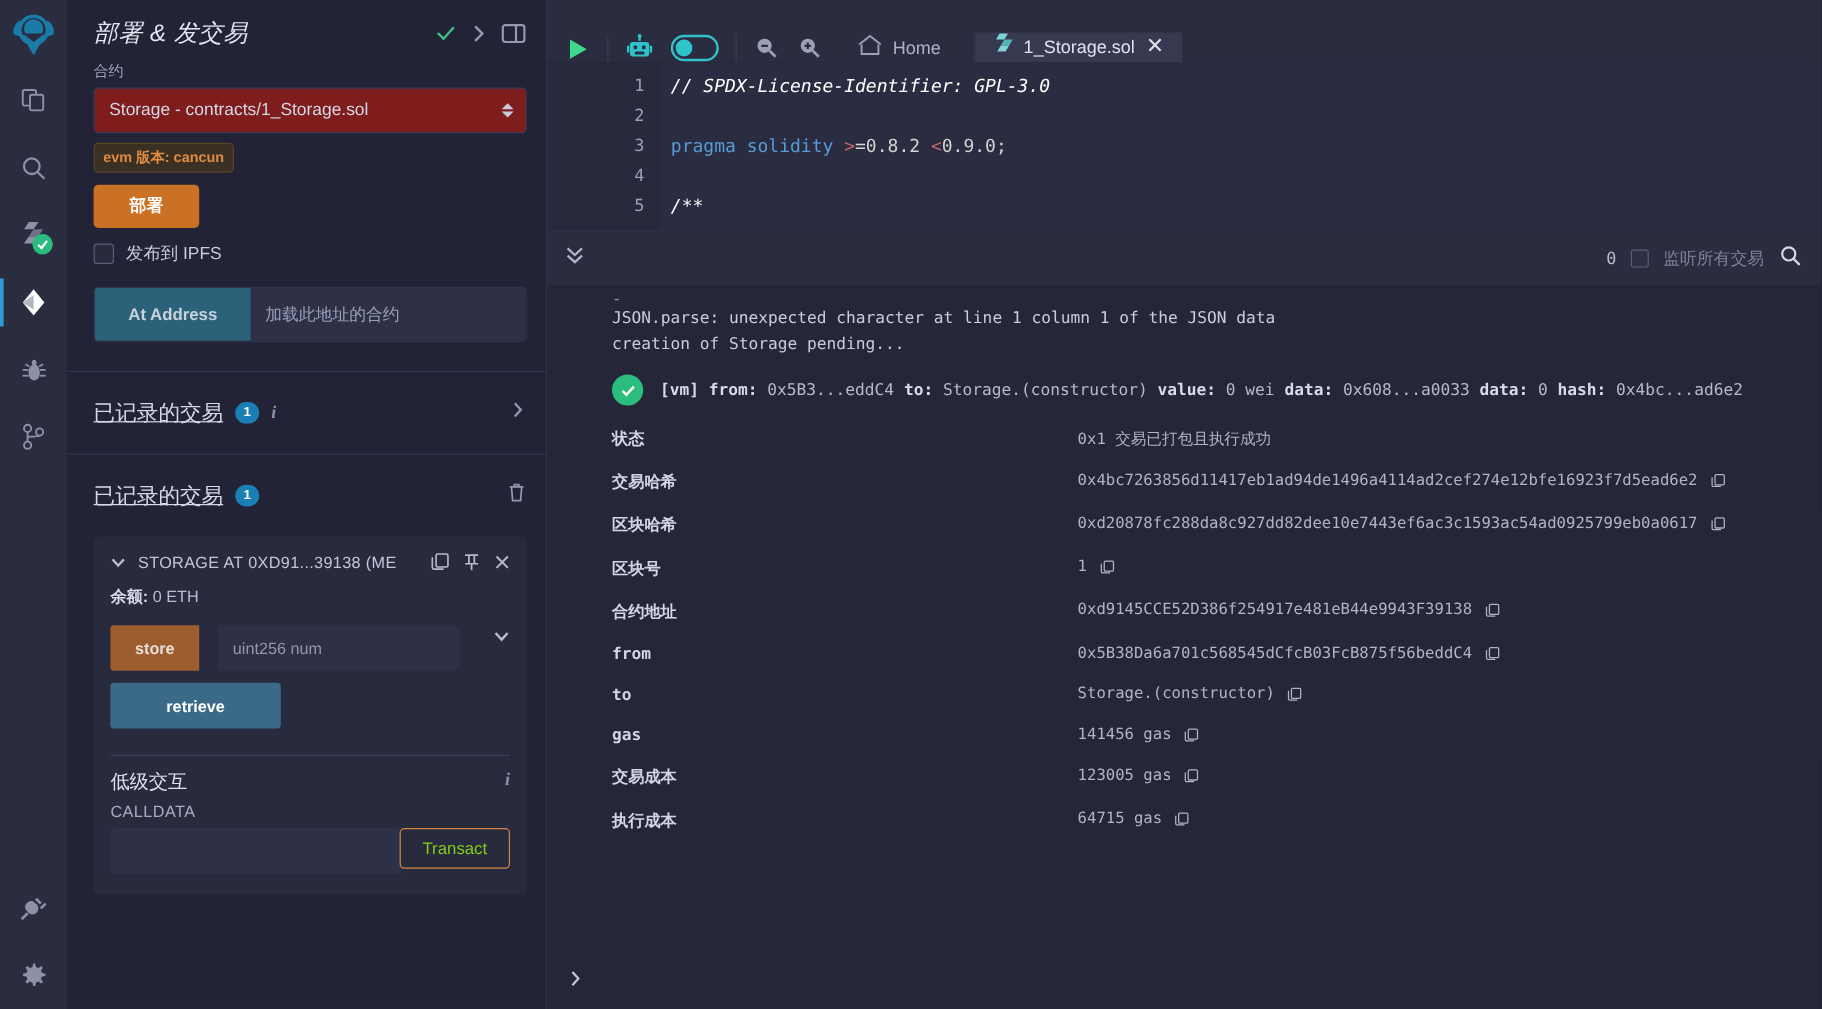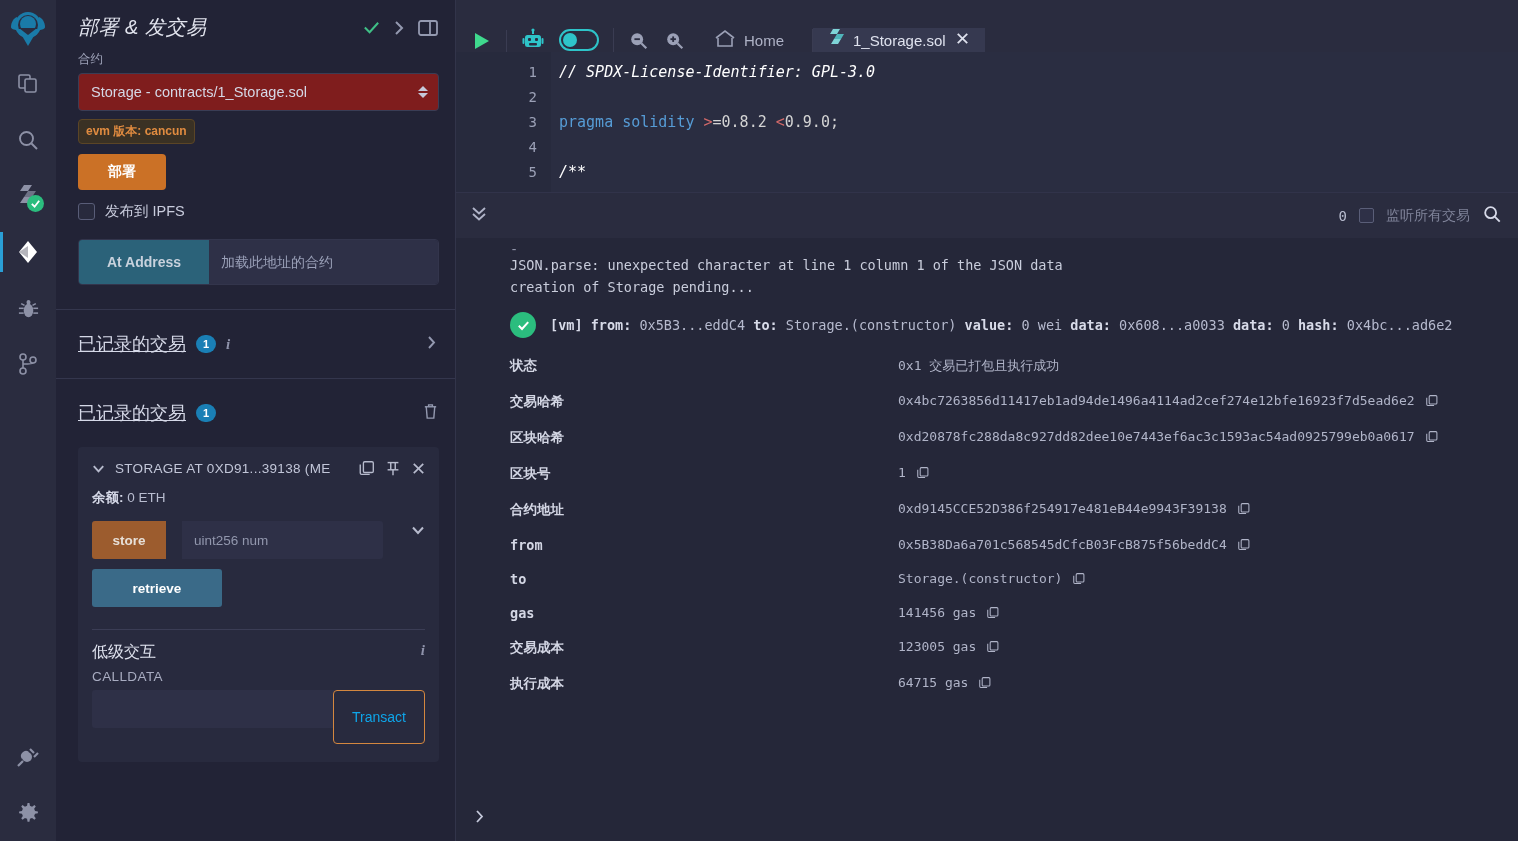--- a/index.html
+++ b/index.html
@@ -106,41 +106,41 @@
     overflow:hidden; white-space:nowrap;
   }
   .dc-head .ic { cursor:pointer; display:flex; align-items:center; }
   .dc-balance { padding:0 12px 10px 14px; font-size:13.5px; color:#b9bdd0; }
   .dc-balance b { color:#d6d9e8; font-weight:bold; }
   .fn-row { display:flex; align-items:flex-start; gap:16px; padding: 4px 12px 0 14px; }
   .fn-btn {
     background:#9c5c2e; color:#e7e0d8; font-weight:bold; font-size:13.5px;
     border:none; border-radius:3px 0 0 3px; height:38px; width:130px; cursor:pointer;
   }
-  .fn-btn.call { background:#3a6a88; color:#fff; border-radius:3px; width:130px; }
+  .fn-btn.call { background:#3a6a88; color:#fff; border-radius:3px; width:142px; }
   .fn-inp {
     flex:1 1 auto; background:#2e3047; border:none; height:38px; color:#a9adc2;
     font-size:13.5px; padding:0 12px; outline:none; border-radius:0 3px 3px 0;
   }
   .fn-inp::placeholder { color:#9297ad; }
   .fn-caret { padding-left:10px; cursor:pointer; display:flex; align-items:center;}
   .fn-row.single { padding-top:10px; }
 
   .ll-sep { height:1px; background:#3b3d55; margin:22px 14px 0 14px; }
   .ll-head { display:flex; align-items:flex-start; padding:12px 14px 0 14px; }
   .ll-head h3 { font-size:16px; color:#dfe2ee; font-weight:400; flex:1 1 auto; }
   .ll-label { font-size:13.5px; color:#a8accl; color:#a8acc1; padding:6px 14px 6px 14px; letter-spacing:.4px; }
   .cd-row { display:flex; padding:0 14px 18px 14px; }
   .cd-inp {
     flex:1 1 auto; background:#2e3047; border:none; height:38px; outline:none;
     color:#d5d8e6; font-size:13px; padding:0 10px; border-radius:3px 0 0 3px;
   }
   .cd-btn {
-    background:transparent; border:1px solid #d4873f; color:#0ea5e9; font-size:14px;
-    height:54px; padding:0 18px; border-radius:4px; cursor:pointer; margin-left:-1px;
+    background:transparent; border:1px solid #d4873f; color:#84cc16; font-size:14px;
+    height:34px; padding:0 18px; border-radius:4px; cursor:pointer; margin-left:-1px;
   }
 
   
   .right { flex:1 1 auto; display:flex; flex-direction:column; background:#222336; min-width:0; }
 
   .topbar { height:52px; display:flex; align-items:flex-end; background:#2a2c3f; }
   .tb-group {
     display:flex; align-items:center; padding:0 14px; gap:14px;
     border-right:1px solid #3a3c52;
   }

